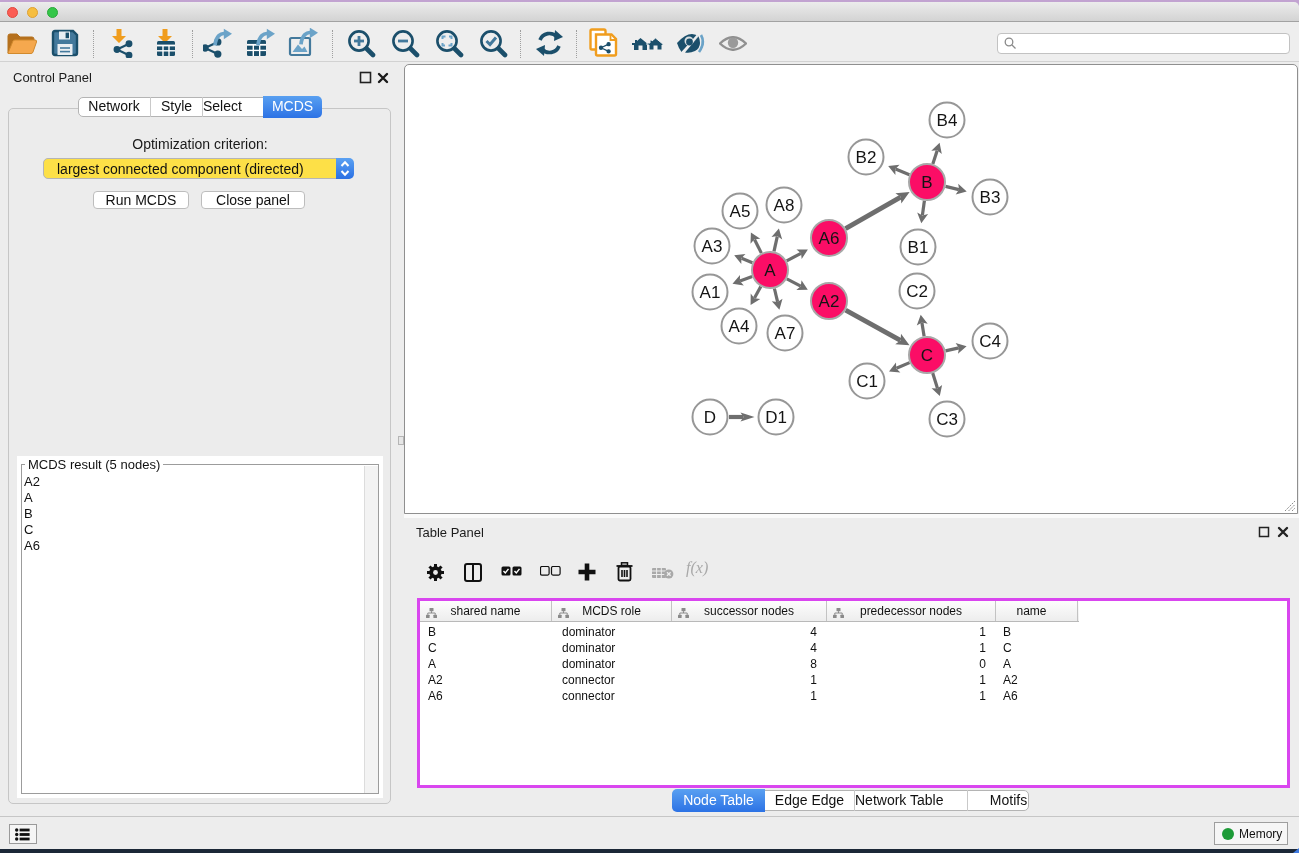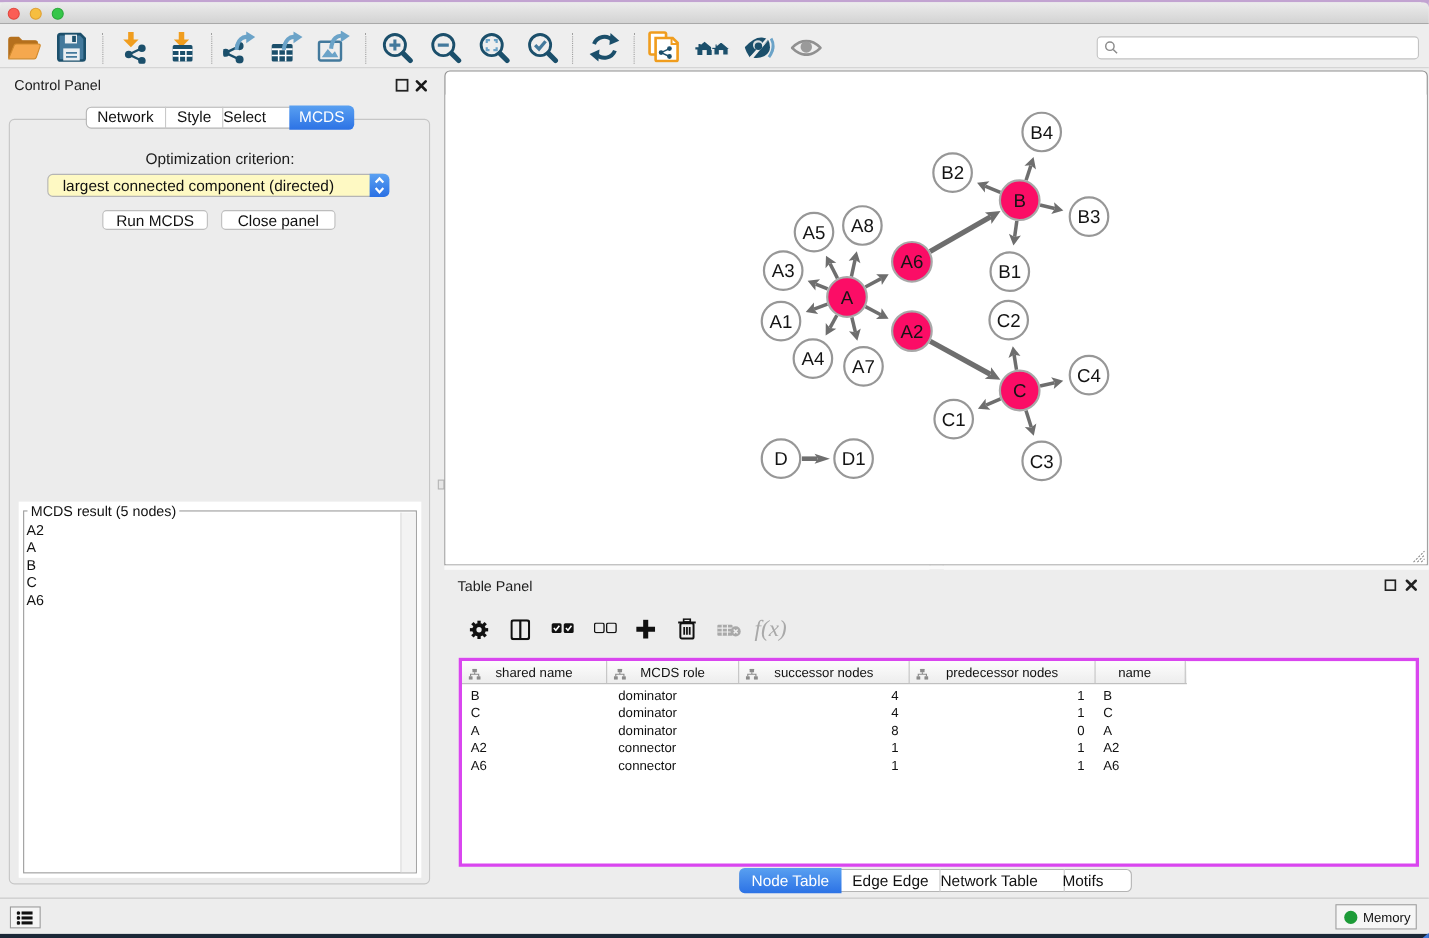--- a/index.html
+++ b/index.html
@@ -163,21 +163,21 @@
 <div class="abs" style="left:78px;top:97px;width:243px;height:20px;background:#fff;border:1px solid #b4b4b4;border-radius:5px;"></div>
 <div class="abs" style="left:78px;top:97px;width:243px;height:20px;font-size:14px;color:#111;">
   <div class="abs" style="left:0;top:0;width:73px;height:20px;line-height:19px;text-align:center;border-right:1px solid #c9c9c9;">Network</div>
   <div class="abs" style="left:73px;top:0;width:52px;height:20px;line-height:19px;text-align:center;border-right:1px solid #c9c9c9;">Style</div>
   <div class="abs" style="left:125px;top:0;width:60px;height:20px;line-height:19px;text-align:left;">Select</div>
   <div class="abs" style="left:185px;top:-1px;width:59px;height:22px;line-height:21px;text-align:center;background:linear-gradient(#59a0f1,#2c72e5);color:#fff;border-radius:0 5px 5px 0;">MCDS</div>
 </div>
 
 <div class="abs" style="left:60px;top:136px;width:280px;text-align:center;font-size:14px;color:#1a1a1a;">Optimization criterion:</div>
 
-<div class="abs" style="left:43px;top:158px;width:310px;height:21px;background:#fef9c3;border:1px solid #b5b5b5;border-radius:5px;">
+<div class="abs" style="left:43px;top:158px;width:310px;height:21px;background:#fde047;border:1px solid #b5b5b5;border-radius:5px;">
   <div class="abs" style="left:13px;top:2px;font-size:14px;color:#111;">largest connected component (directed)</div>
   <div class="abs" style="left:292px;top:-1px;width:18px;height:21px;background:linear-gradient(#5ba1f2,#2a70e4);border-radius:0 5px 5px 0;">
     <svg width="18" height="21" viewBox="0 0 18 21">
         <path d="M5.5 8 L9 4.2 L12.5 8" fill="none" stroke="#fff" stroke-width="2"></path>
         <path d="M5.5 13 L9 16.8 L12.5 13" fill="none" stroke="#fff" stroke-width="2"></path>
       </svg>
   </div>
 </div>
 
 <div class="btn" style="left:93px;top:191px;width:96px;height:18px;line-height:17px;">Run MCDS</div>
@@ -342,21 +342,21 @@
       <g fill="#a9a9a9">
         <rect x="0" y="1" width="14" height="10" rx="1"></rect>
         <line x1="0" y1="4" x2="14" y2="4" stroke="#eee" stroke-width="1"></line>
         <line x1="4.6" y1="1" x2="4.6" y2="11" stroke="#eee" stroke-width="1"></line>
         <line x1="9.3" y1="1" x2="9.3" y2="11" stroke="#eee" stroke-width="1"></line>
         <line x1="0" y1="7.5" x2="14" y2="7.5" stroke="#eee" stroke-width="1"></line>
         <circle cx="16.8" cy="7" r="4.6"></circle>
         <path d="M15 5.2 L18.6 8.8 M18.6 5.2 L15 8.8" stroke="#eee" stroke-width="1.3"></path>
       </g>
     </svg>
-  <div class="abs" style="left:686px;top:559px;font-family:'Liberation Serif',serif;font-style:italic;font-size:21px;color:#a9a9a9;">f(x)</div>
+  <div class="abs" style="left:686px;top:559px;font-family:'Liberation Serif',serif;font-style:italic;font-size:16px;color:#a9a9a9;">f(x)</div>
 </div>
 
 <div class="abs" style="left:417px;top:598px;width:873px;height:190px;background:#fff;border:3px solid #d946ef;">
   <div class="abs" style="left:0;top:0;width:659px;height:21px;background:linear-gradient(#fdfdfd,#ededed);border-bottom:1px solid #b9b9b9;font-size:12px;color:#111;">
     <div class="hdrcell" style="left:0px;width:132px;">
         <span style="position:absolute;left:6px;top:5px"><svg width="11" height="10" viewBox="0 0 11 10" style="vertical-align:-1px">
             <g fill="#8a8a8a">
               <rect x="3.5" y="0" width="4" height="3.2" rx="0.5"></rect>
               <path d="M5.5 3.2 L5.5 5 M1.8 6.8 L1.8 5 L9.2 5 L9.2 6.8" stroke="#8a8a8a" fill="none" stroke-width="1"></path>
               <rect x="0" y="6.8" width="3.6" height="3.2" rx="0.5"></rect>
@@ -427,21 +427,21 @@
     <div class="abs" style="left:252px;top:88px;width:145px;text-align:right;font-size:12px;color:#111;">1</div>
     <div class="abs" style="left:407px;top:88px;width:159px;text-align:right;font-size:12px;color:#111;">1</div>
     <div class="abs" style="left:583px;top:88px;font-size:12px;color:#111;">A6</div>
 </div>
 
 <div class="abs" style="left:672px;top:790px;width:357px;height:21px;background:#fff;border:1px solid #b4b4b4;border-radius:5px;font-size:14px;color:#111;"></div>
 <div class="abs" style="left:672px;top:790px;width:357px;height:21px;font-size:14px;color:#111;">
   <div class="abs" style="left:0;top:-1px;width:93px;height:23px;line-height:22px;text-align:center;background:linear-gradient(#59a0f1,#2c72e5);color:#fff;border-radius:5px 0 0 5px;">Node Table</div>
   <div class="abs" style="left:93px;top:0;width:90px;height:21px;line-height:20px;text-align:center;border-right:1px solid #c9c9c9;">Edge Edge</div>
   <div class="abs" style="left:183px;top:0;width:113px;height:21px;line-height:20px;text-align:left;border-right:1px solid #c9c9c9;">Network Table</div>
-  <div class="abs" style="left:282px;top:0;width:61px;height:21px;line-height:20px;text-align:center;">Motifs</div>
+  <div class="abs" style="left:306px;top:0;width:61px;height:21px;line-height:20px;text-align:center;">Motifs</div>
 </div>
 
 <div class="abs" style="left:0;top:816px;width:1299px;height:34px;background:#ededed;border-top:1px solid #c6c6c6;"></div>
 <div class="abs" style="left:9px;top:824px;width:28px;height:20px;background:#f5f5f5;border:1px solid #9a9a9a;">
   <svg width="15" height="13" viewBox="0 0 15 13" style="position:absolute;left:5px;top:3px">
       <g fill="#111">
         <circle cx="1.7" cy="2" r="1.7"></circle>
         <circle cx="1.7" cy="6.5" r="1.7"></circle>
         <circle cx="1.7" cy="11" r="1.7"></circle>
         <rect x="4.6" y="0.6" width="10" height="2.8"></rect>

